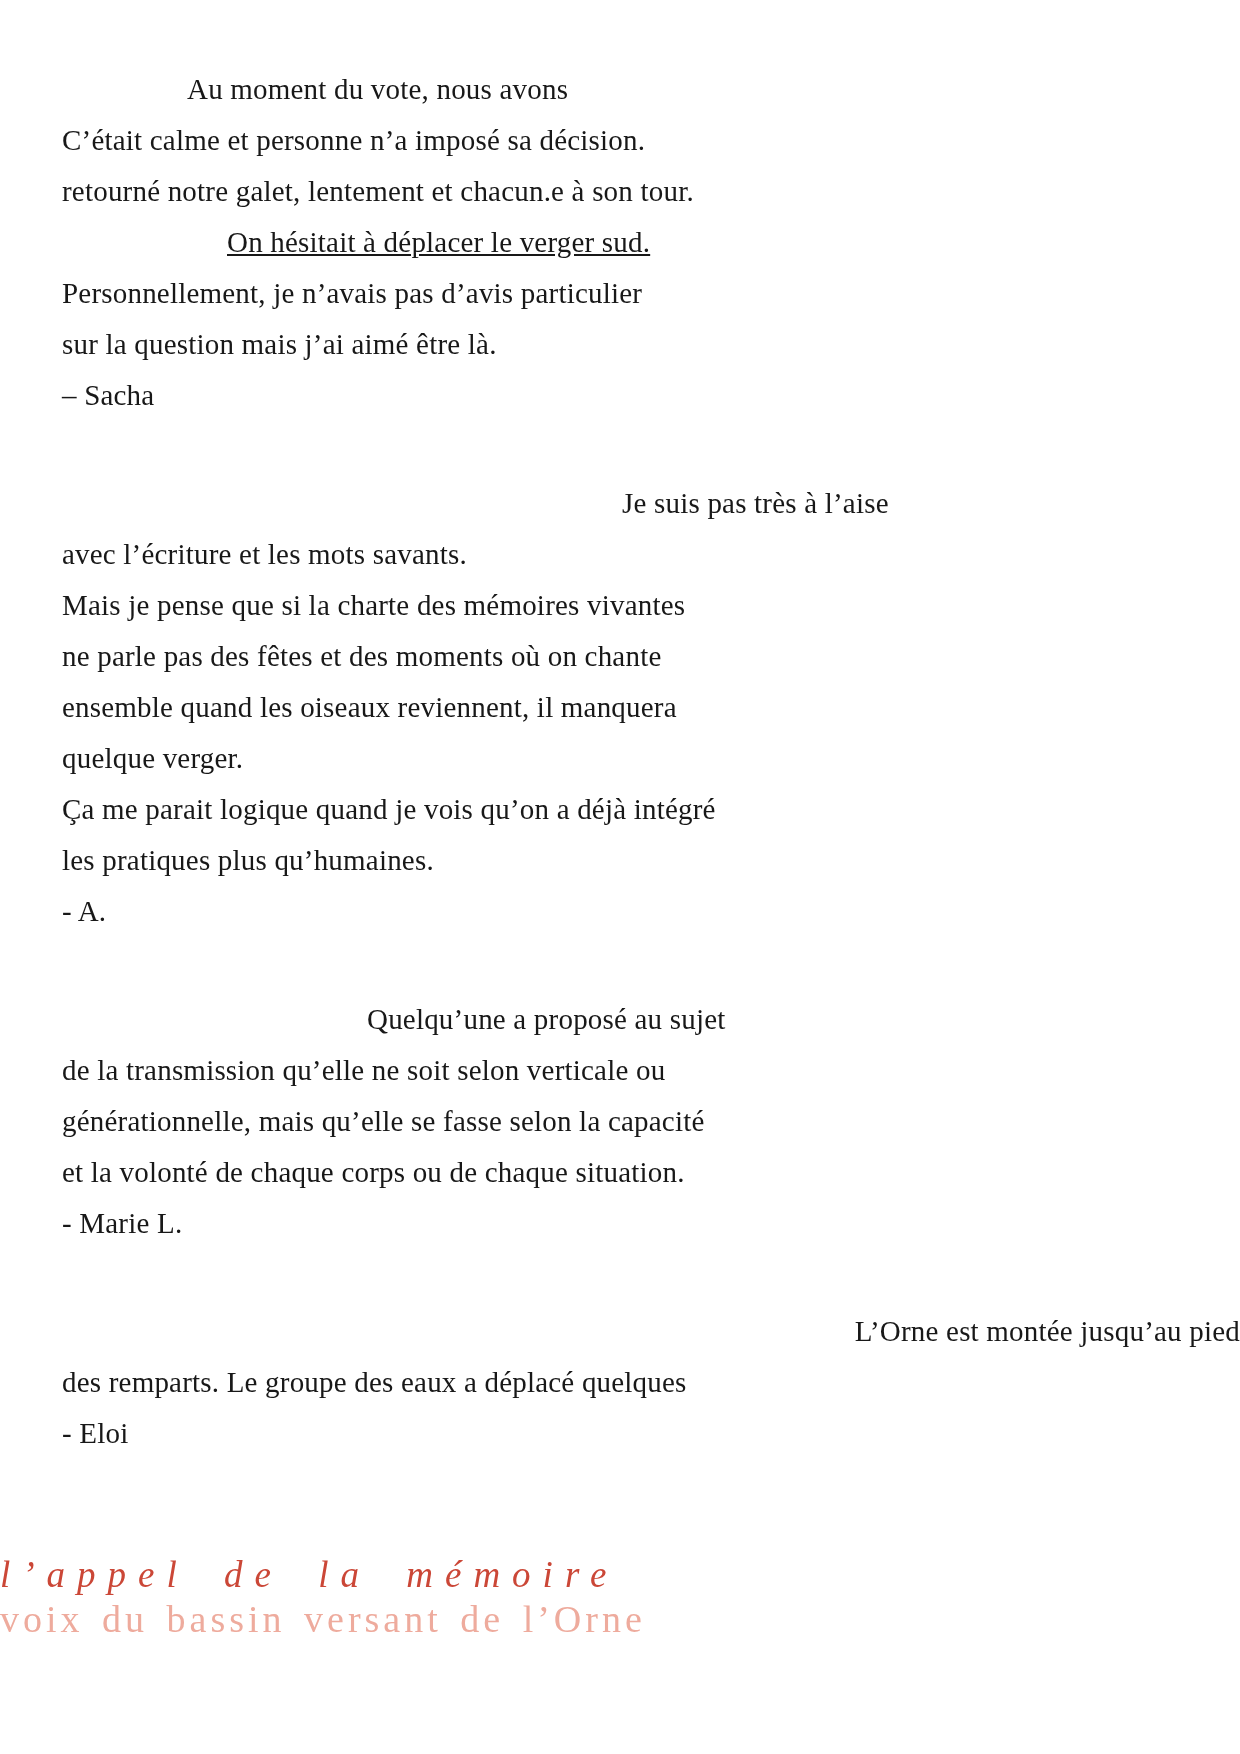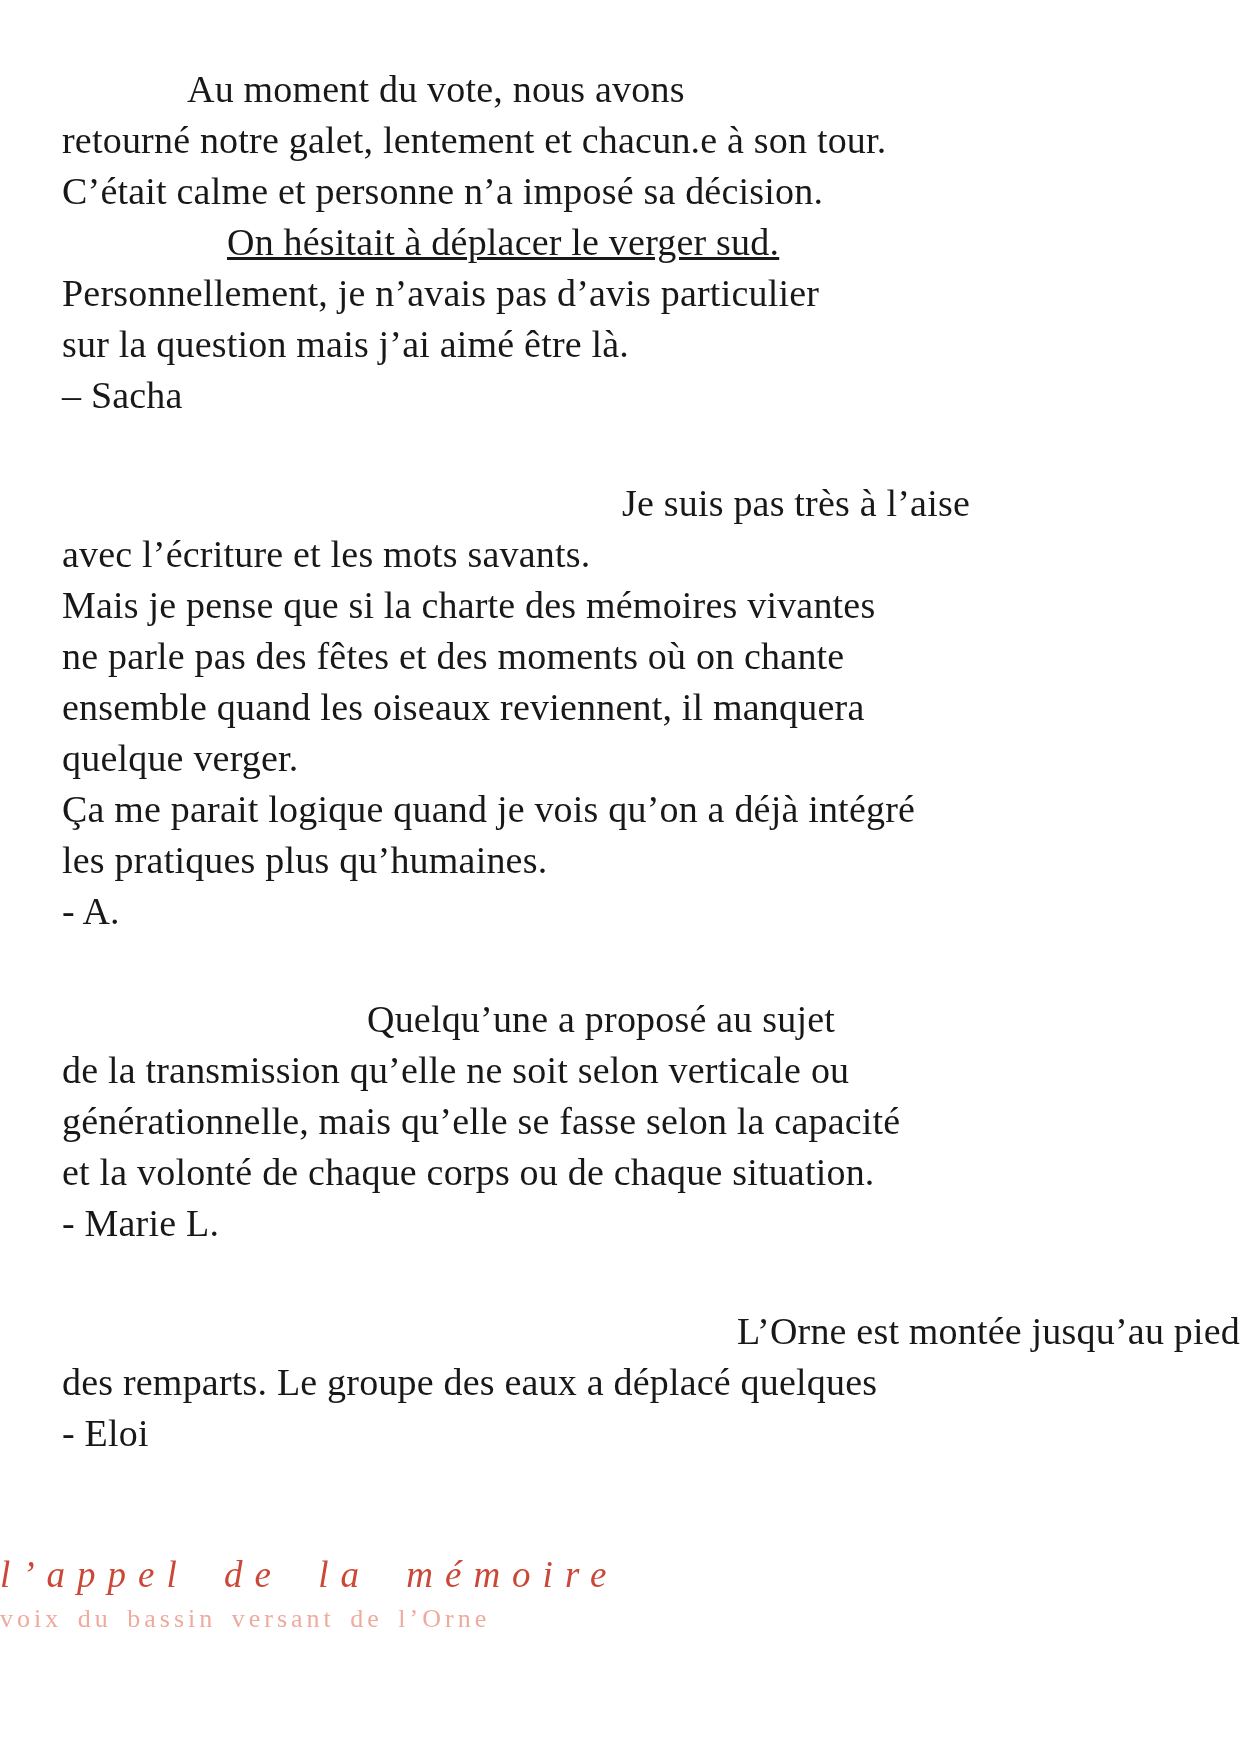--- a/index.html
+++ b/index.html
@@ -10,21 +10,21 @@
     background: #ffffff;
     color: #181818;
     font-family: "Liberation Serif", serif;
     overflow: hidden;
   }
   .content {
     padding: 64px 0 0 62px;
   }
   .quote { margin: 0 0 57px 0; }
   .line {
-    font-size: 38px;
+    font-size: 29px;
     line-height: 51px;
     height: 51px;
     white-space: nowrap;
     letter-spacing: 0.2px;
   }
   
   .i1 { padding-left: 125px; }
   .i2 { padding-left: 165px; text-decoration: underline; }
   .i3 { padding-left: 560px; margin-top: 39px; }
   .i4 { padding-left: 305px; }
@@ -38,39 +38,39 @@
   .footer-title {
     font-style: italic;
     font-size: 37px;
     line-height: 42px;
     color: #cb4737;
     letter-spacing: 12px;
     word-spacing: 14px;
     white-space: nowrap;
   }
   .footer-subtitle {
-    font-size: 26px;
+    font-size: 38px;
     line-height: 38px;
     margin-top: 4px;
     color: #eeab9d;
     letter-spacing: 4px;
     word-spacing: 5px;
     white-space: nowrap;
   }
 </style>
 </head>
 <body>
 
 <div class="page">
   <div class="content">
 
     <div class="quote">
       <div class="line i1">Au moment du vote, nous avons</div>
+      <div class="line">C’était calme et personne n’a imposé sa décision.</div>
       <div class="line">retourné notre galet, lentement et chacun.e à son tour.</div>
-      <div class="line">C’était calme et personne n’a imposé sa décision.</div>
       <div class="line i2">On hésitait à déplacer le verger sud.</div>
       <div class="line">Personnellement, je n’avais pas d’avis particulier</div>
       <div class="line">sur la question mais j’ai aimé être là.</div>
       <div class="line">– Sacha</div>
     </div>
 
     <div class="quote">
       <div class="line i3">Je suis pas très à l’aise</div>
       <div class="line">avec l’écriture et les mots savants.</div>
       <div class="line">Mais je pense que si la charte des mémoires vivantes</div>

